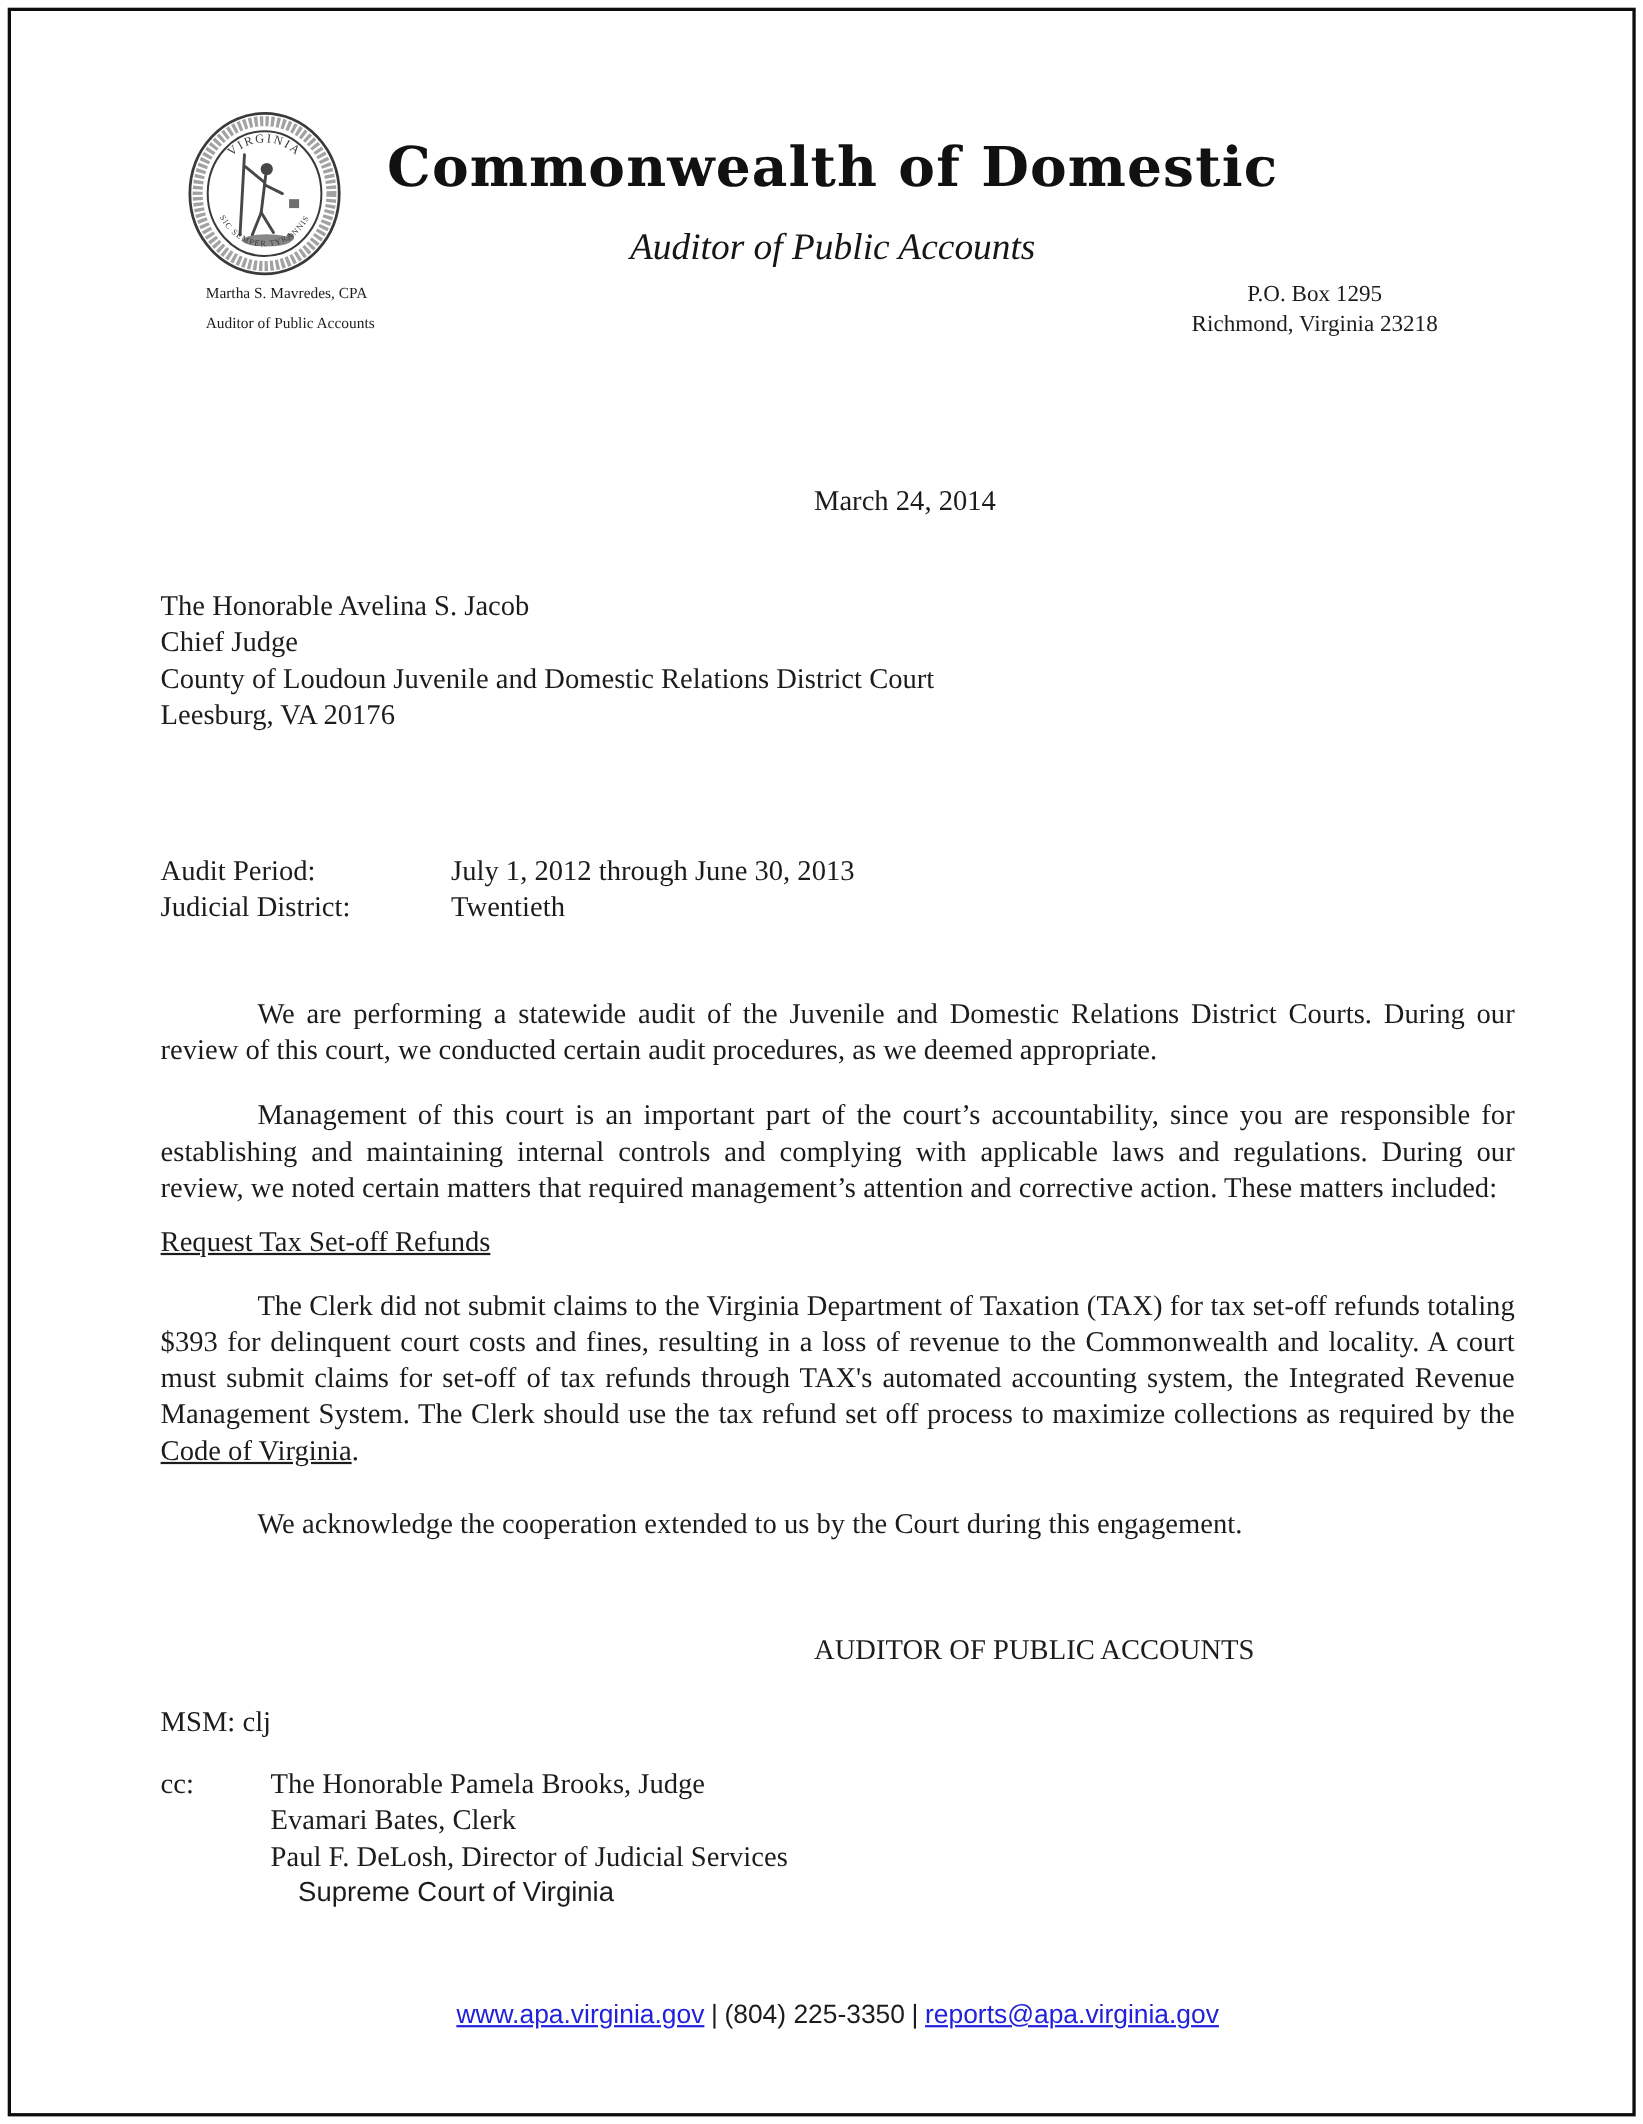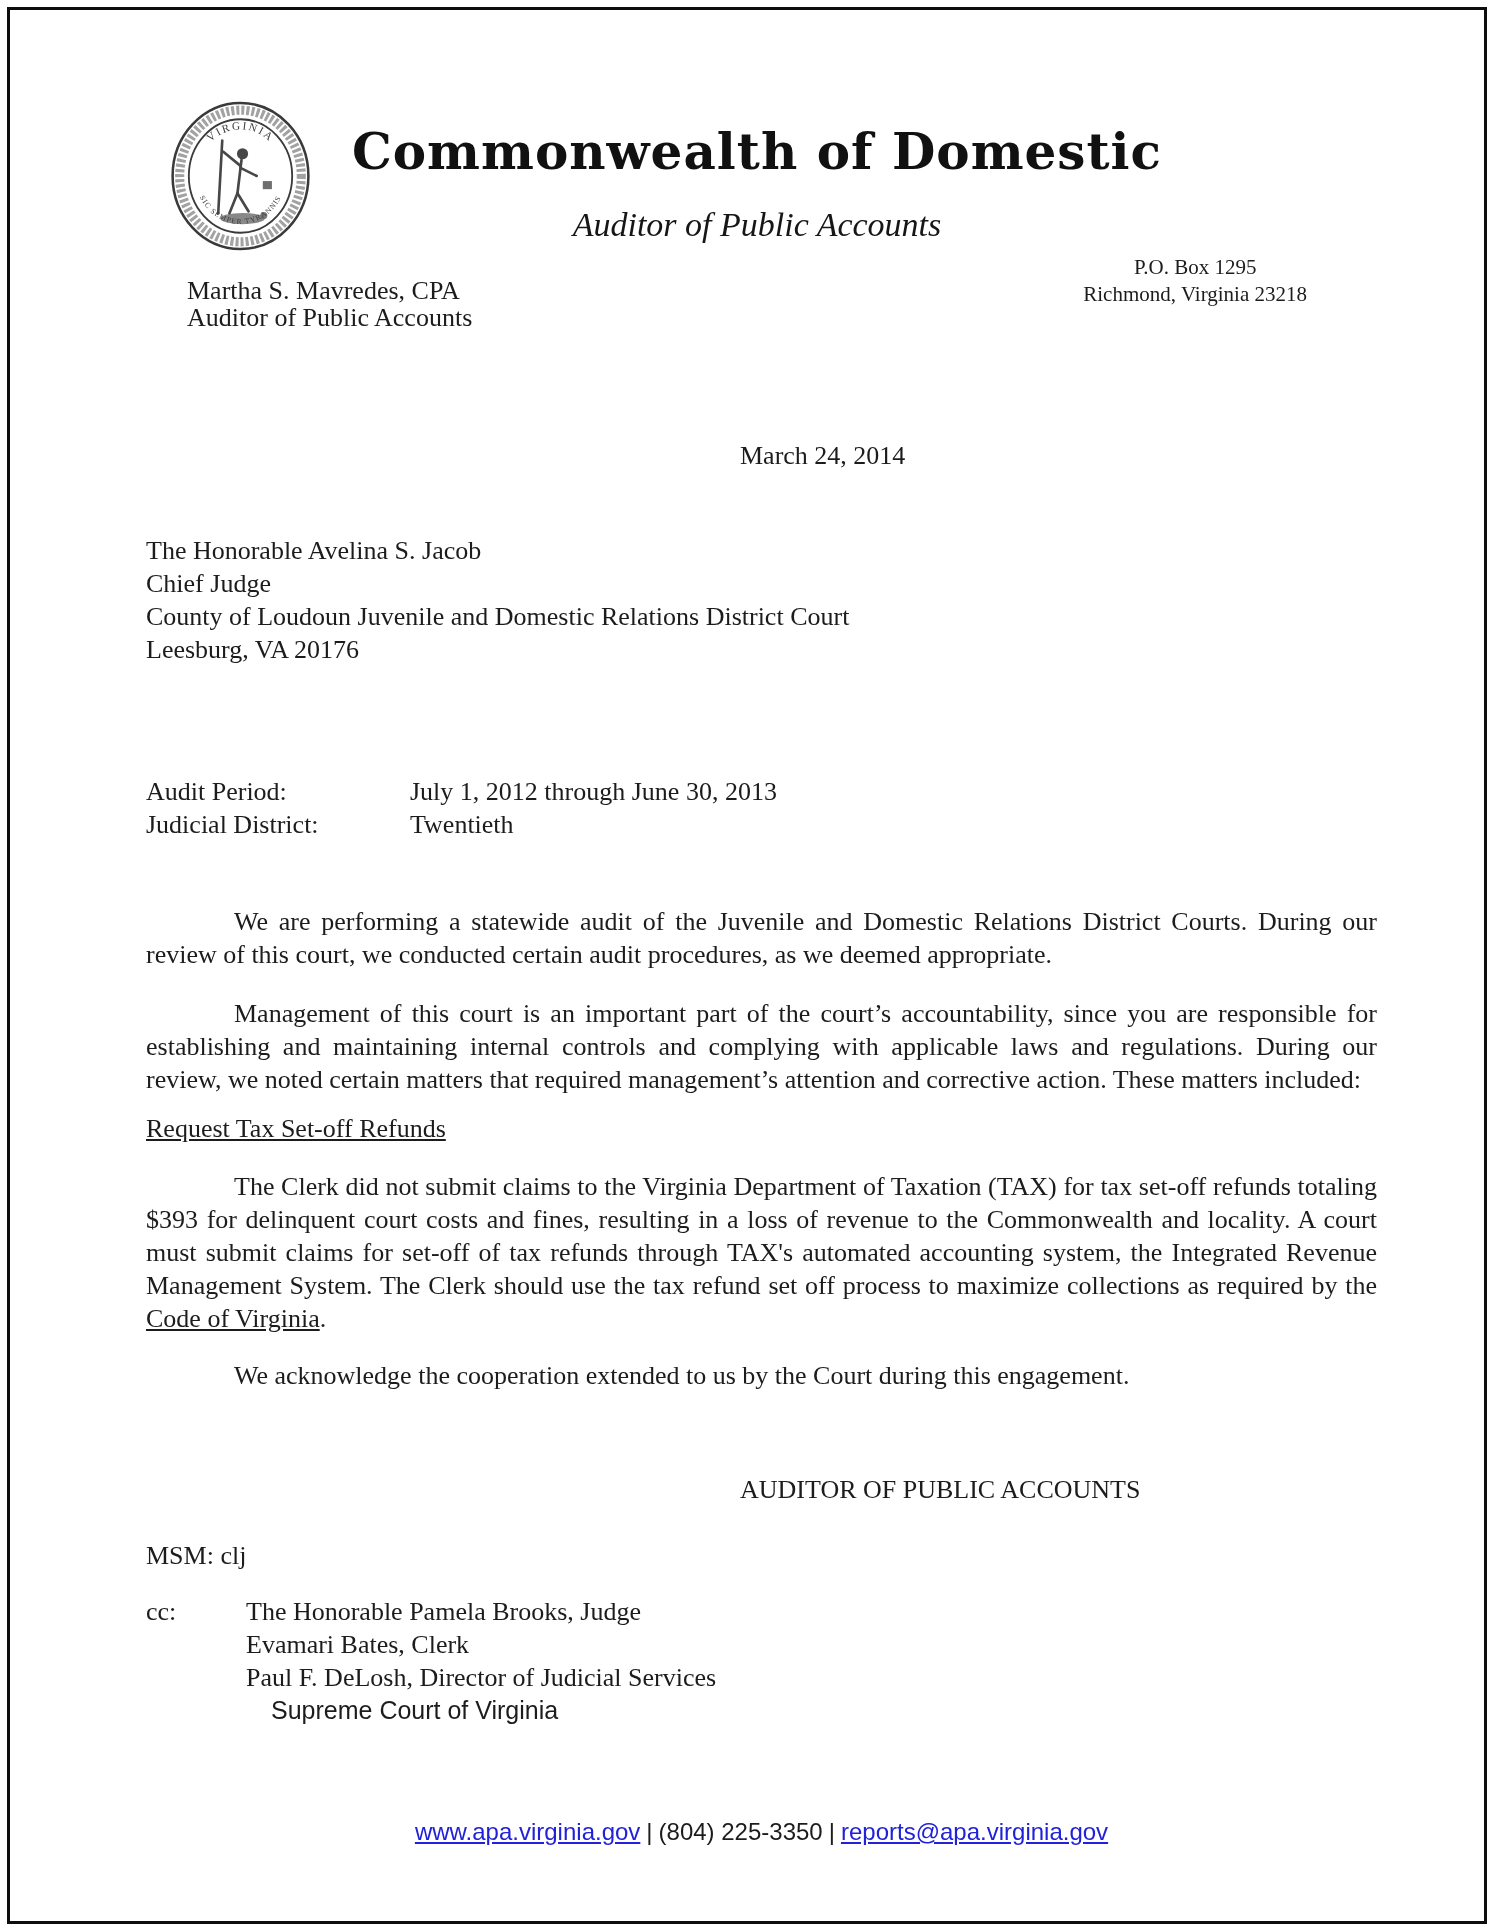--- a/index.html
+++ b/index.html
@@ -9,38 +9,38 @@
   .page-frame { position:absolute; left:7px; top:7px; right:7px; bottom:7px;
                 border:3px solid #0d0d0d; background:#ffffff; }
 
   
   .seal { position:absolute; left:158px; top:90px; width:145px; height:152px; }
   .hdr-title { position:absolute; left:297px; top:112px; width:900px;
                text-align:center; font-family:"DejaVu Serif", serif;
                font-weight:bold; font-size:50px; letter-spacing:1px; color:#111; }
   .hdr-subtitle { position:absolute; left:297px; top:196px; width:900px;
                   text-align:center; font-style:italic; font-size:34px; color:#161616; }
-  .hdr-left { position:absolute; left:177px; top:244px; font-size:26px; line-height:27px;margin-top:23px; }
+  .hdr-left { position:absolute; left:177px; top:244px; font-size:14px; line-height:27px; }
   .hdr-right { position:absolute; right:177px; top:244px; text-align:center;
                font-size:21px; line-height:27px; }
 
   
   .letter-main { position:absolute; left:136px; top:385px; width:1231px;
                  font-size:26px; line-height:33px; }
   .date-line { margin-left:594px;margin-top:44px; }
   .recipient { margin-top:62px; }
   .audit-info { margin-top:109px; }
   .audit-row { display:flex; }
   .audit-label { width:264px; flex:0 0 264px; }
   .para { text-align:justify; text-indent:88px; }
   .p1 { margin-top:64px; }
   .p2 { margin-top:26px; }
   .finding-heading { margin-top:16px; text-decoration:underline; }
   .p3 { margin-top:25px; }
-  .p4 { margin-top:24px; }
+  .p4 { margin-top:34px; }
   .underline { text-decoration:underline; }
   .signature-line { margin-top:81px; margin-left:594px; }
   .reference-line { margin-top:33px; }
   .cc-block { margin-top:23px; display:flex;gap:16px; }
   .cc-label { width:84px; flex:0 0 84px; }
   .cc-org { font-family:"Liberation Sans", sans-serif; font-size:25px; padding-left:25px; }
 
   
   .footer { position:absolute; left:136px; top:1808px; width:1231px;
             text-align:center; font-family:"Liberation Sans", sans-serif;

